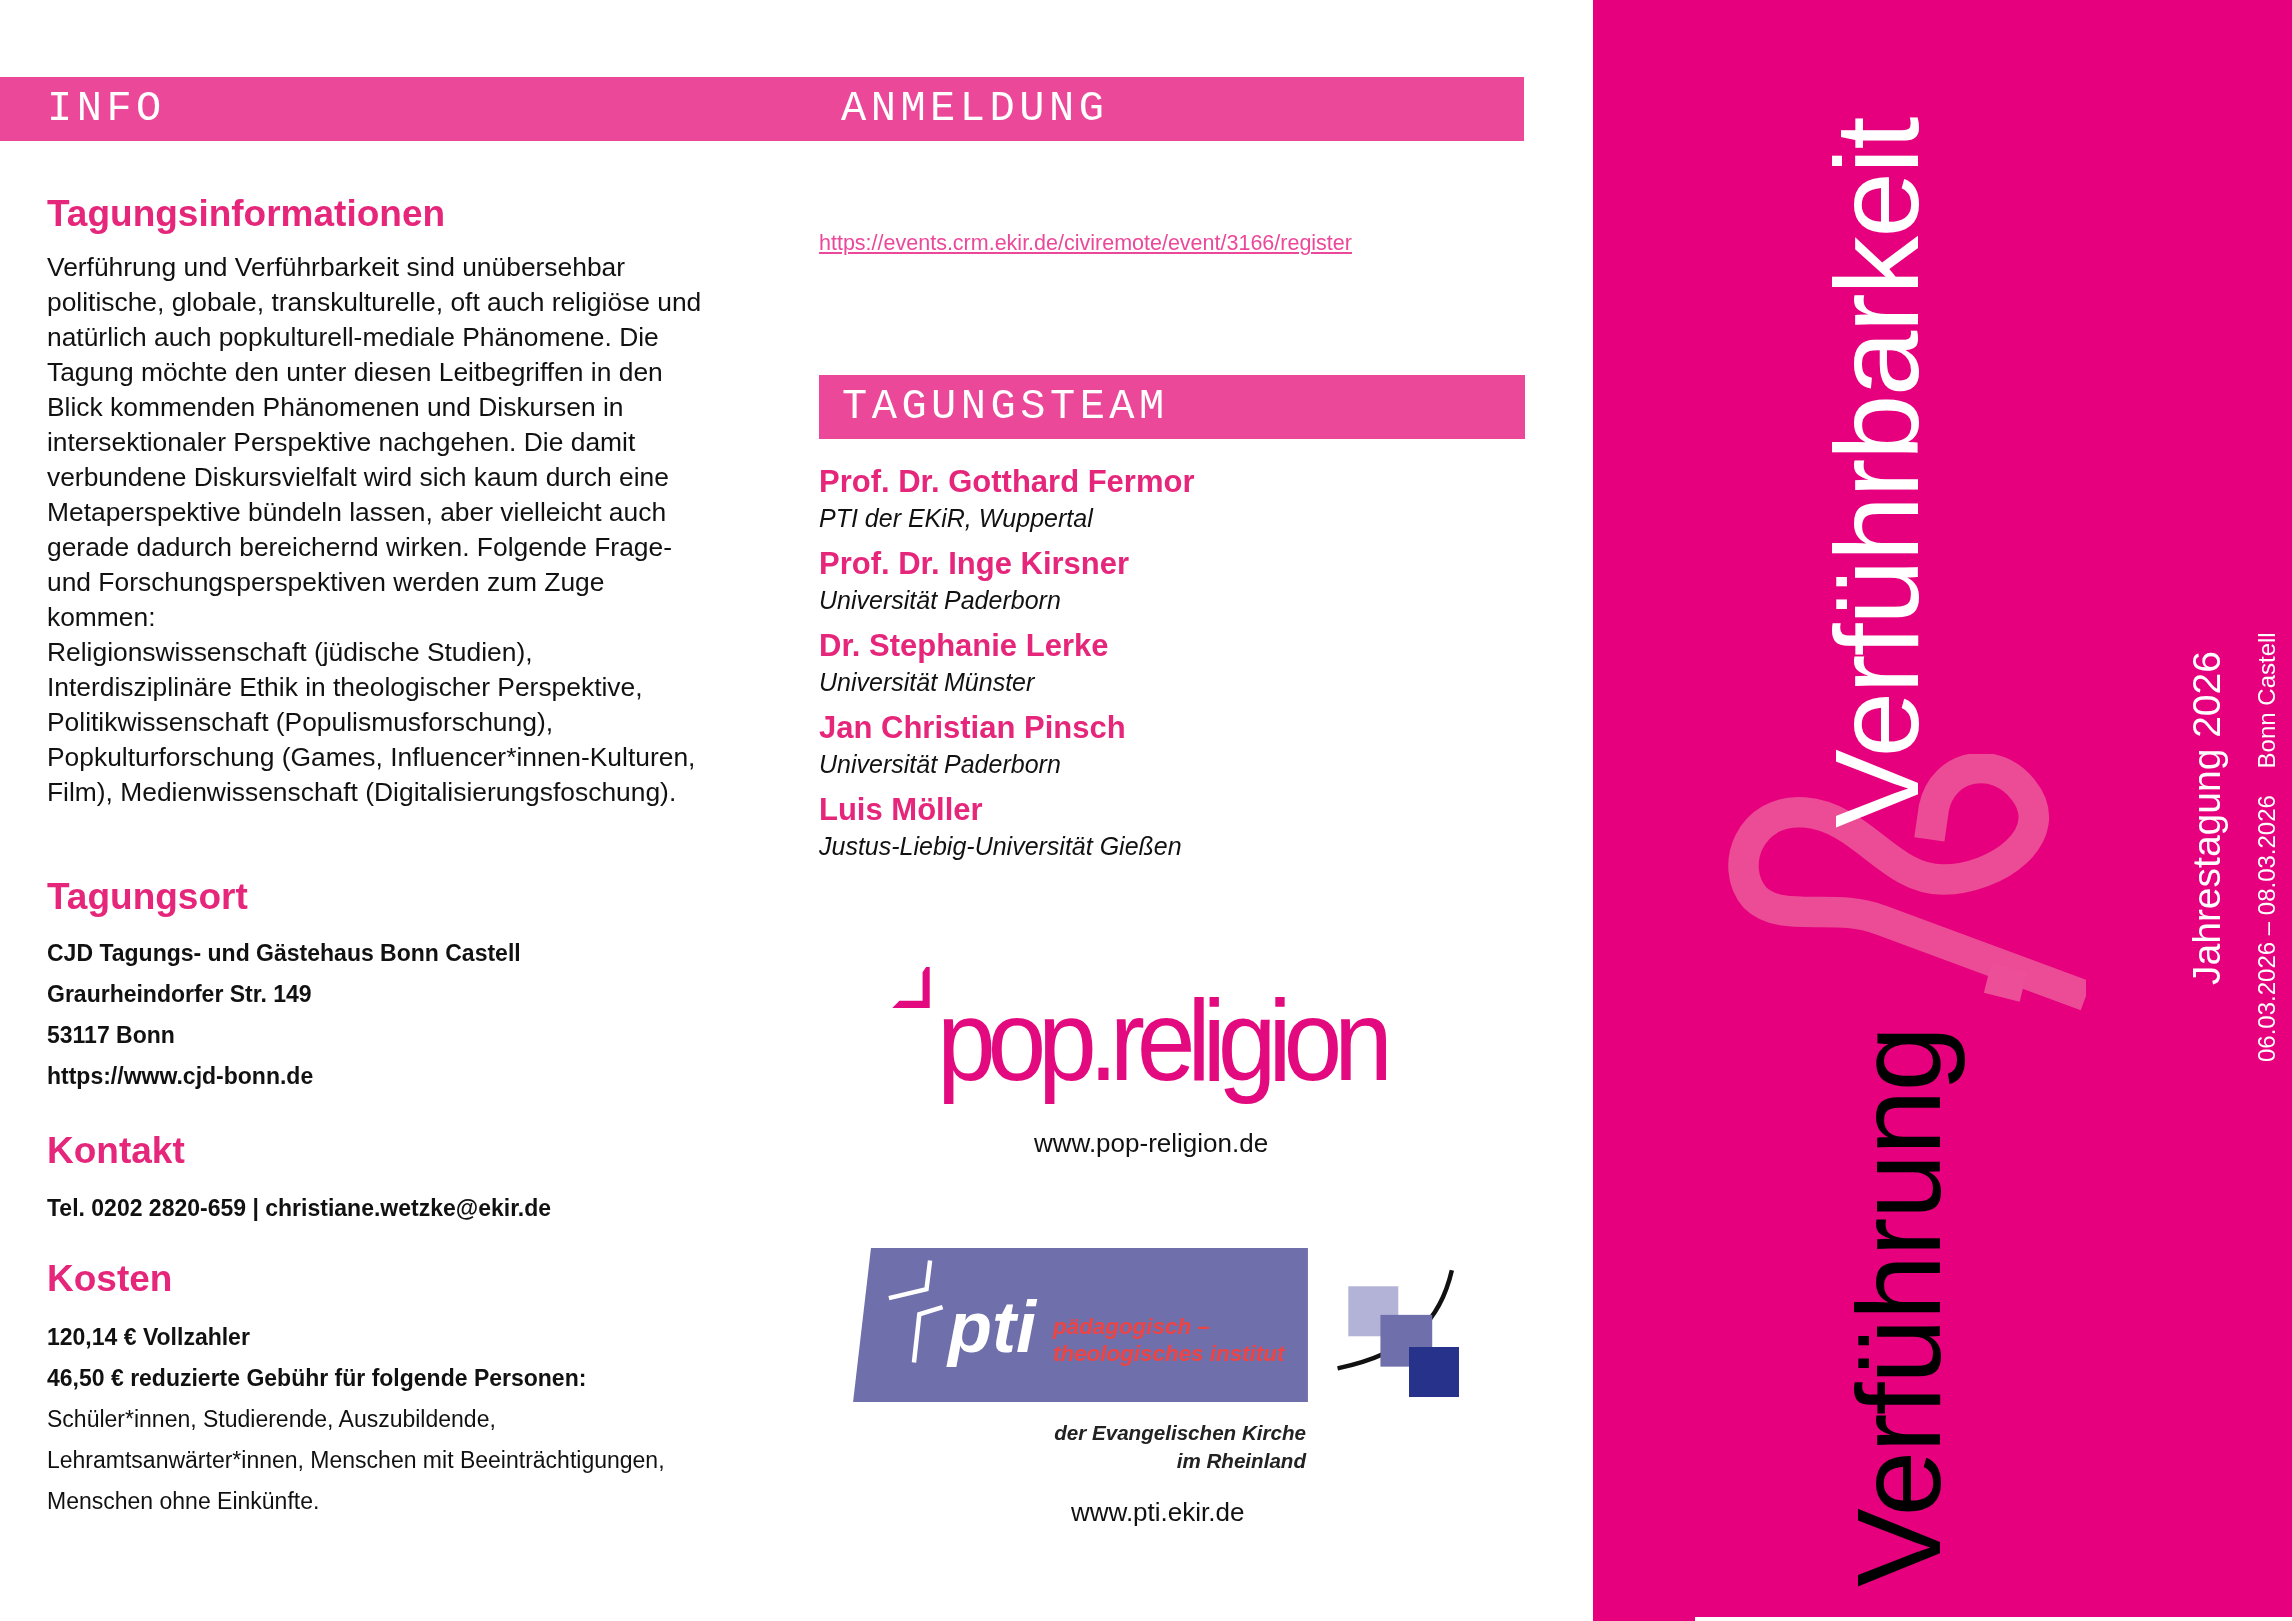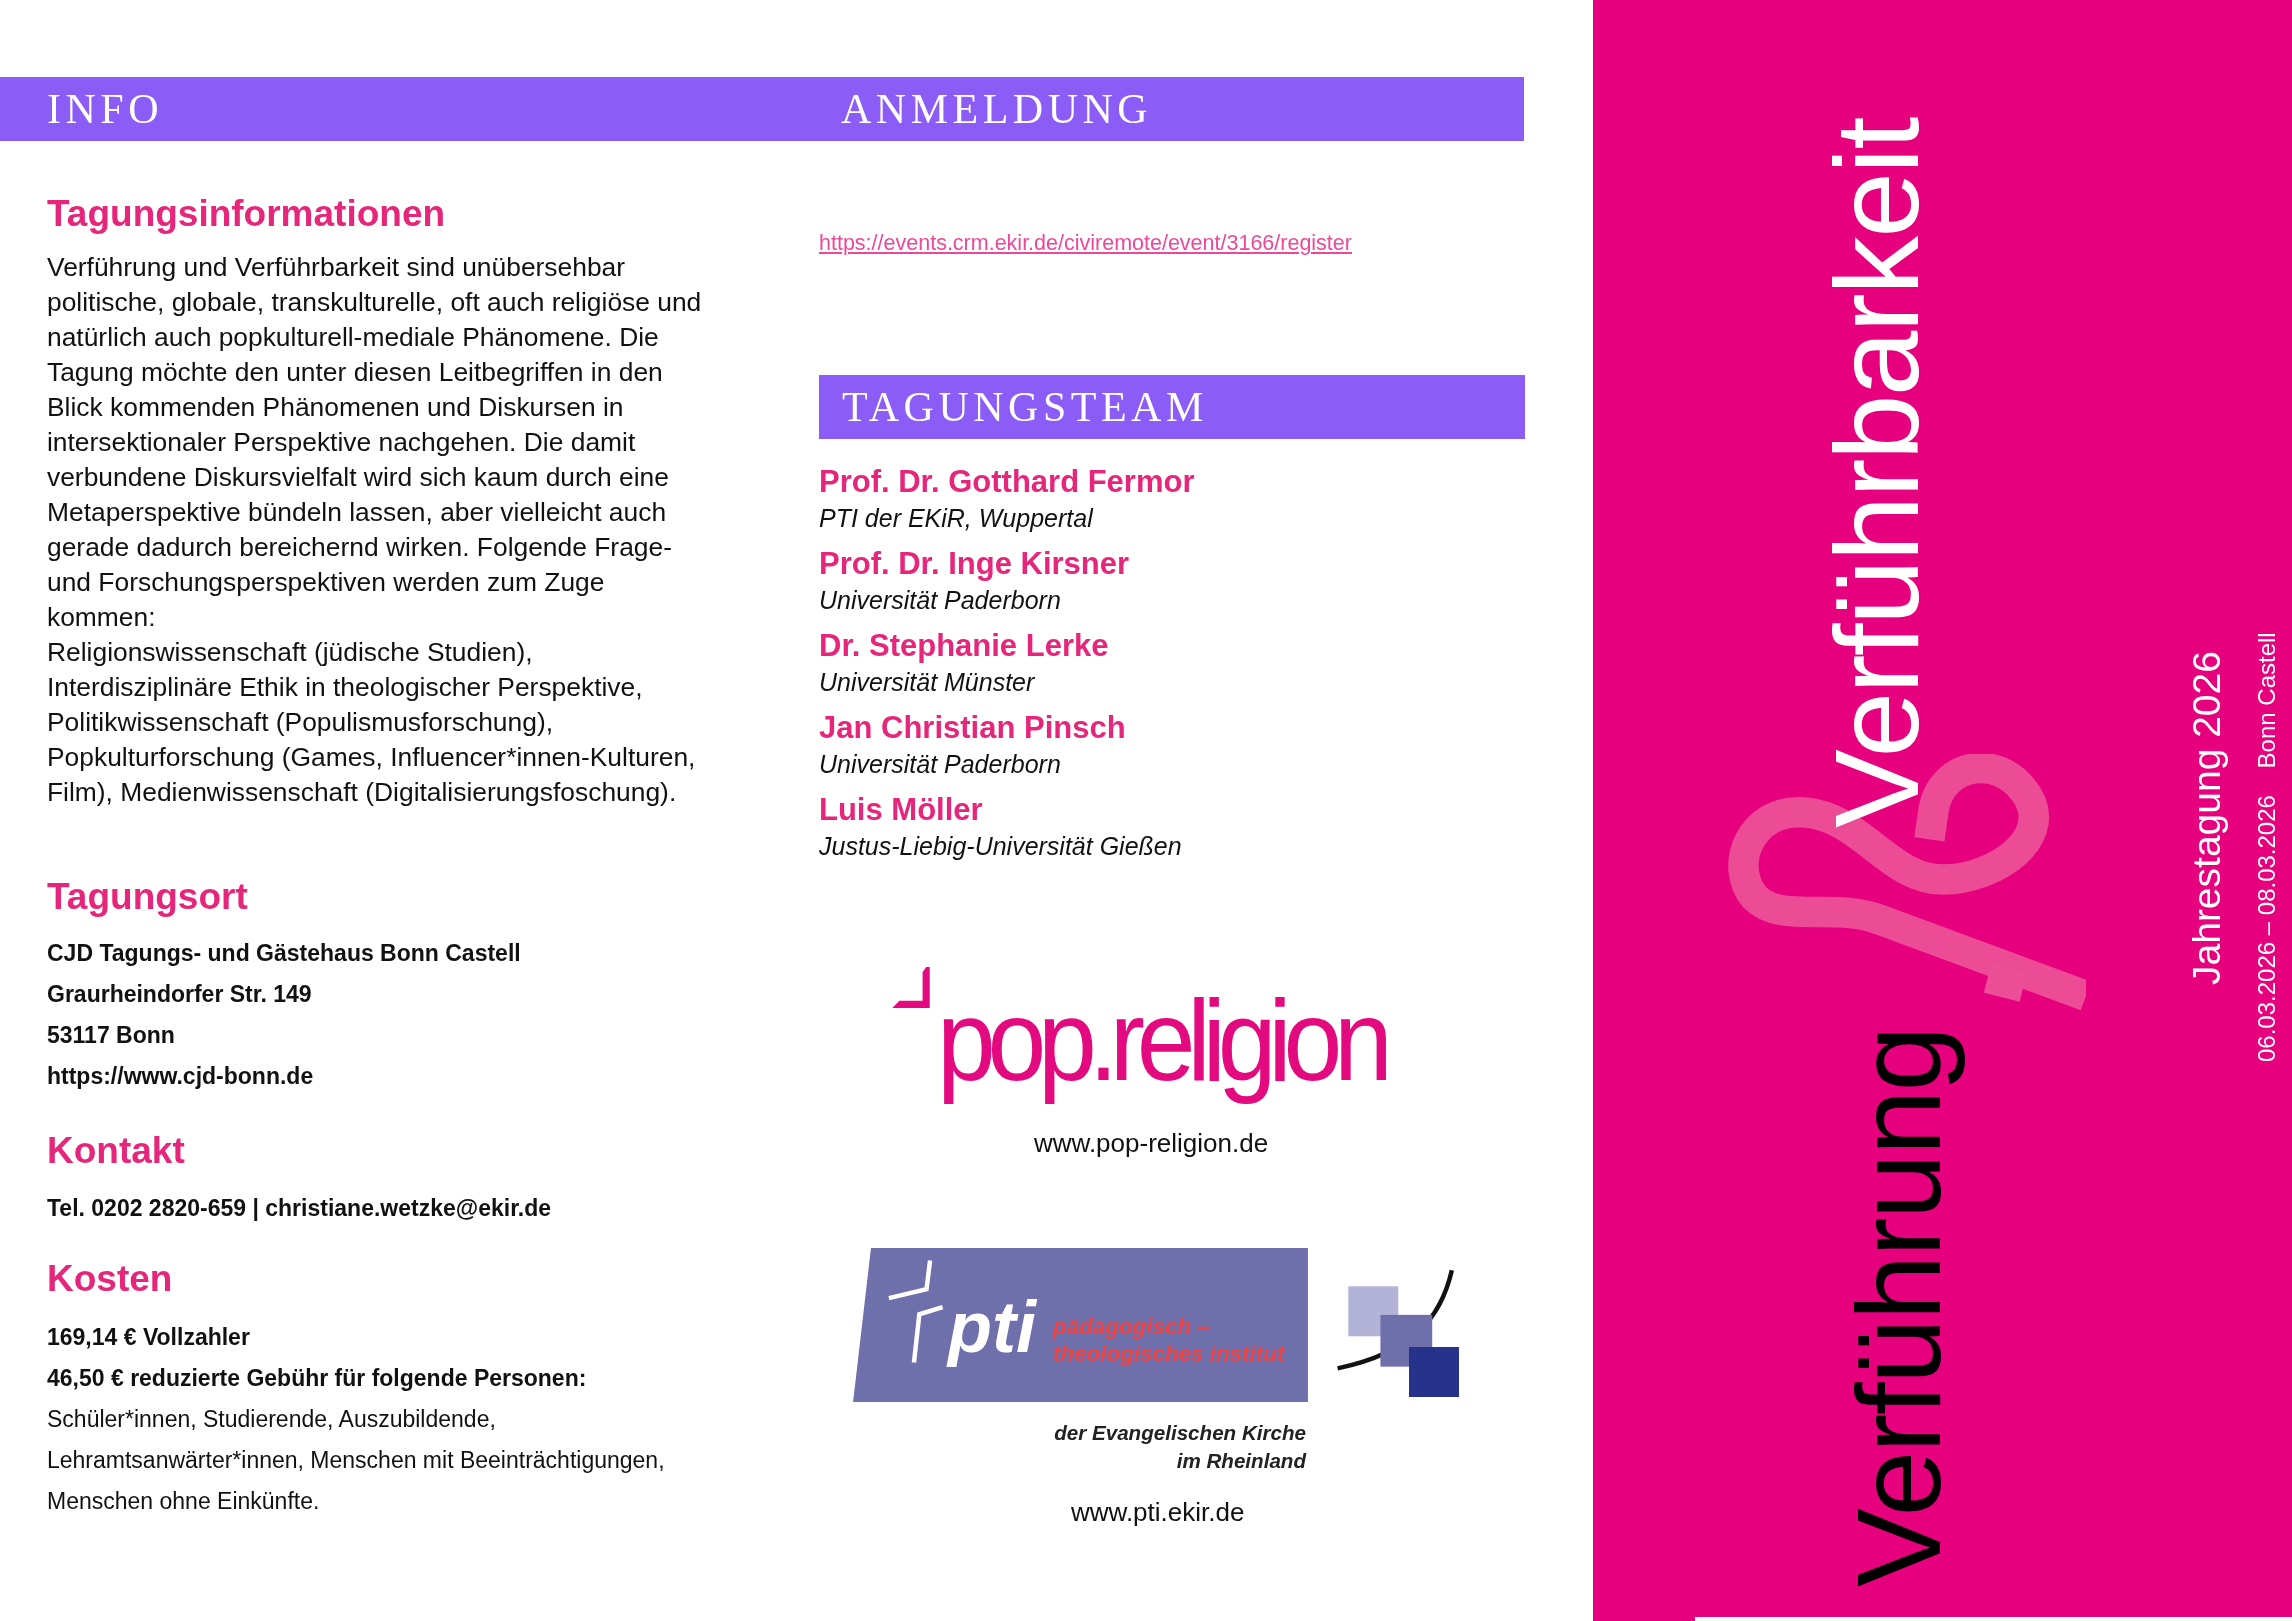--- a/index.html
+++ b/index.html
@@ -1,22 +1,22 @@
 <!DOCTYPE html>
 <html style="font-size:14.3px"><head>
 <meta charset="utf-8">
 <style>
   html, body { margin: 0; padding: 0; }
   body {
     width: 2293px; height: 1622px; position: relative; overflow: hidden;
     background: #ffffff; font-family: "Liberation Sans", sans-serif; color: #111;
   }
   .banner {
-    position: absolute; background: #8b5cf6; color: #fff;
-    font-family: Liberation Serif, serif; font-size: 42px; letter-spacing: 4.5px;
+    position: absolute; background: #ec4899; color: #fff;
+    font-family: Liberation Mono, monospace; font-size: 42px; letter-spacing: 4.5px;
     display: flex; align-items: center; box-sizing: border-box;
   }
   .banner-top { left: 0; top: 77px; width: 1524px; height: 64px; }
   .banner-top .info { position: absolute; left: 47px; }
   .banner-top .anm { position: absolute; left: 841px; }
   .banner-team { left: 819px; top: 375px; width: 706px; height: 64px; padding-left: 23px; }
 
   .h-pink { color: #e5267a; font-weight: bold; font-size: 37px; position: absolute; left: 47px; margin: 0; }
   .col-left { position: absolute; left: 47px; width: 708px; }
   .body-text { font-size: 26.4px; line-height: 35px; }
@@ -85,21 +85,21 @@
   <div class="info-line">https://www.cjd-bonn.de</div>
 </div>
 
 <h2 class="h-pink" style="top:1130px;">Kontakt</h2>
 <div class="col-left" style="top:1188px;">
   <div class="info-line">Tel. 0202 2820-659 |  christiane.wetzke@ekir.de</div>
 </div>
 
 <h2 class="h-pink" style="top:1258px;">Kosten</h2>
 <div class="col-left" style="top:1317px;">
-  <div class="info-line">169,14 € Vollzahler</div>
+  <div class="info-line">120,14 € Vollzahler</div>
   <div class="info-line">46,50 € reduzierte Gebühr für folgende Personen:</div>
   <div class="reg-line">Schüler*innen, Studierende, Auszubildende,</div>
   <div class="reg-line">Lehramtsanwärter*innen, Menschen mit Beeinträchtigungen,</div>
   <div class="reg-line">Menschen ohne Einkünfte.</div>
 </div>
 
 <a class="reg-link">https://events.crm.ekir.de/civiremote/event/3166/register</a>
 
 <div class="banner banner-team">
   <span>TAGUNGSTEAM</span>

